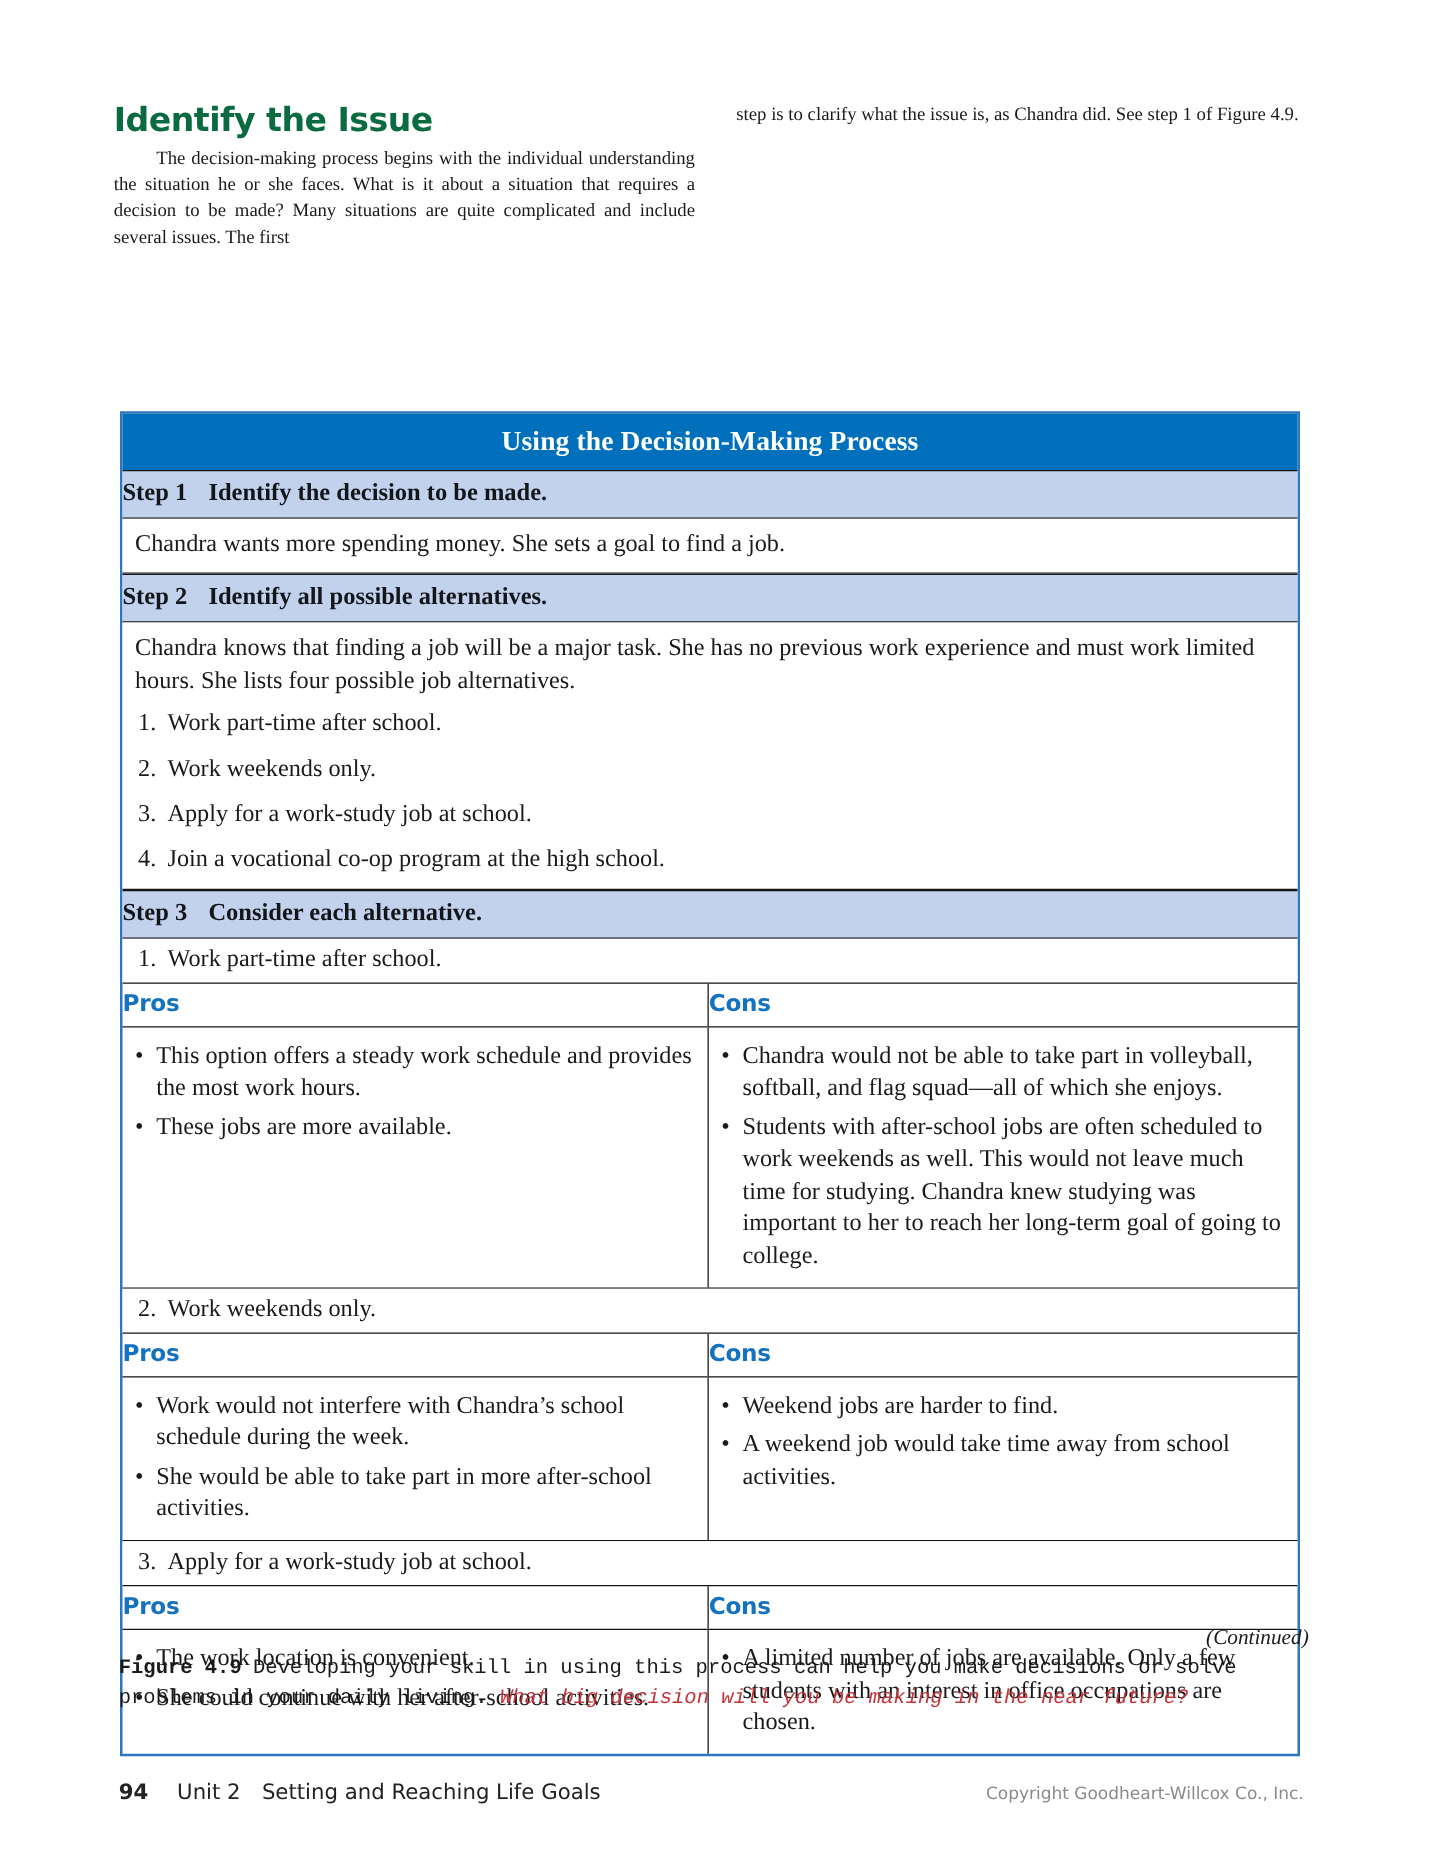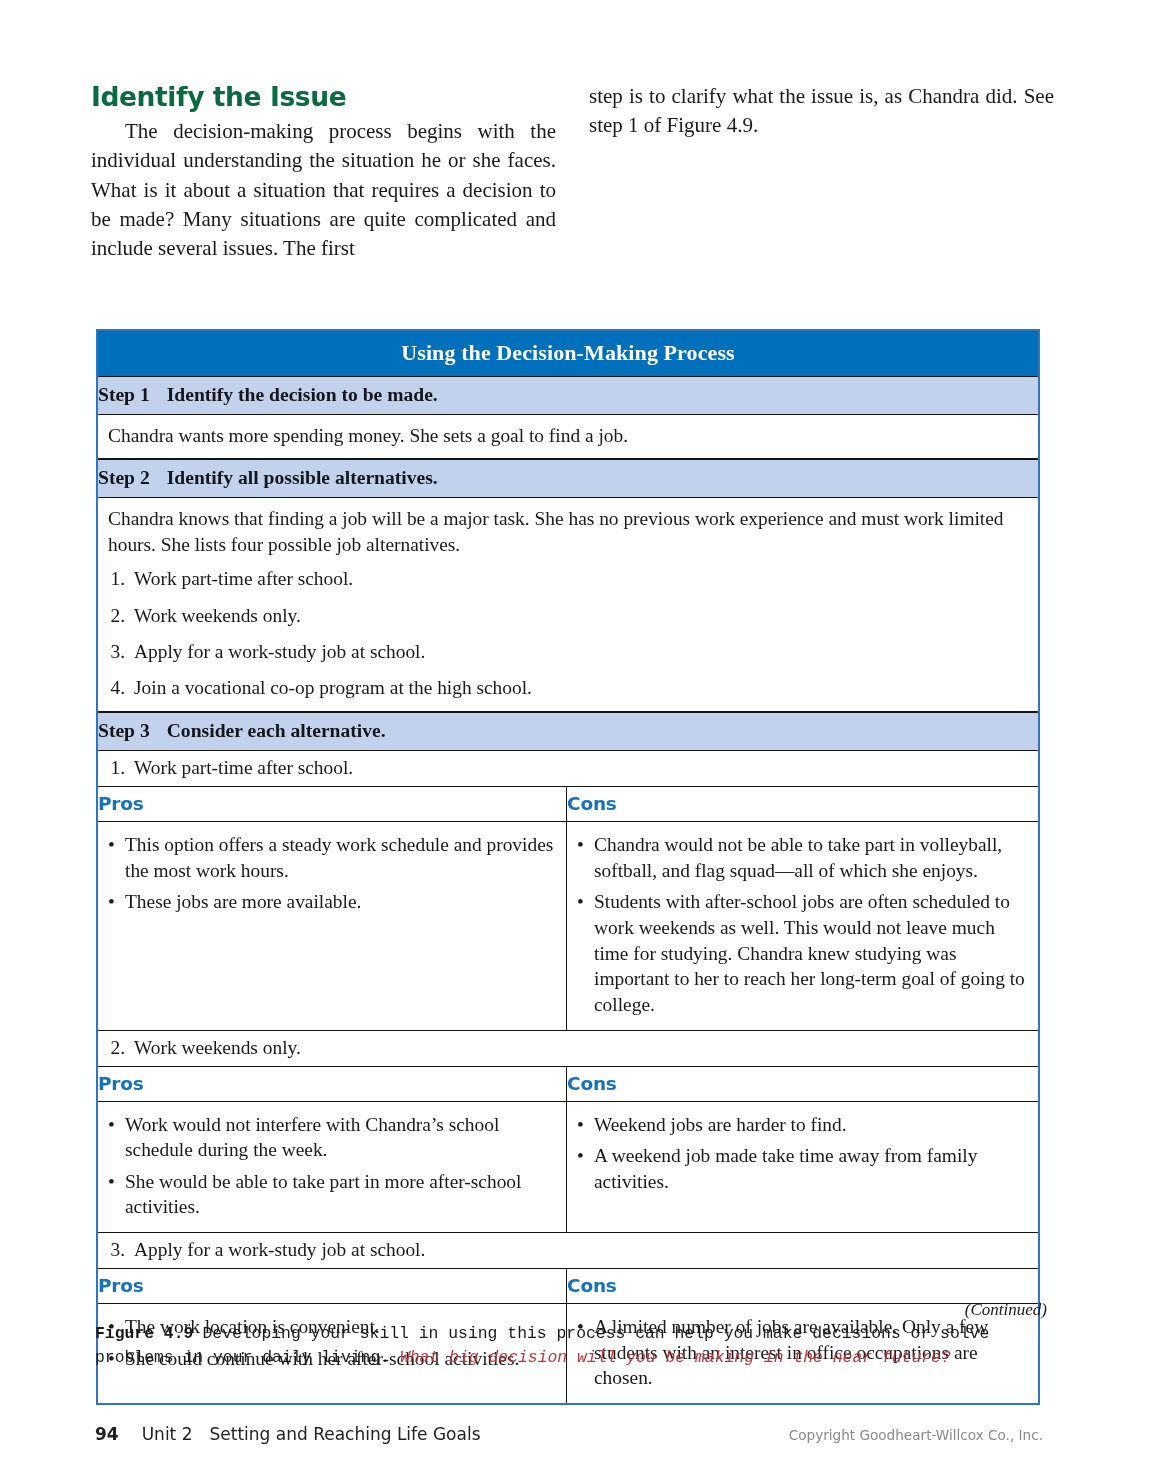--- a/index.html
+++ b/index.html
@@ -41,21 +41,21 @@
     font-weight: bold;
     font-size: 26.5px;
     letter-spacing: -0.4px;
     color: #0a6b40;
     margin: 0 0 6px 0;
     line-height: 1.1;
   }
 
   .body-par {
     font-family: "Liberation Serif", serif;
-    font-size: 21px;
+    font-size: 15px;
     line-height: 1.395;
     text-align: justify;
     text-justify: inter-word;
     margin: 0;
     color: #1a1a1a;
   }
   .body-par + .body-par { margin-top: 0; }
   .indent { text-indent: 34px; }
 
   
@@ -355,21 +355,21 @@
         </ul>
       </div>
       <div class="pc-cell pc-col-right">
         <ul class="bullets">
           <li>
             <span class="bul">•</span>
             <span class="btxt">Weekend jobs are harder to find.</span>
           </li>
           <li>
             <span class="bul">•</span>
-            <span class="btxt">A weekend job made take time away from family activities.</span>
+            <span class="btxt">A weekend job would take time away from school activities.</span>
           </li>
         </ul>
       </div>
     </div>
 
     <div class="alt-row">
       <div class="alt-inner">
         <span class="num">3.</span>
         <span>Apply for a work-study job at school.</span>
       </div>

